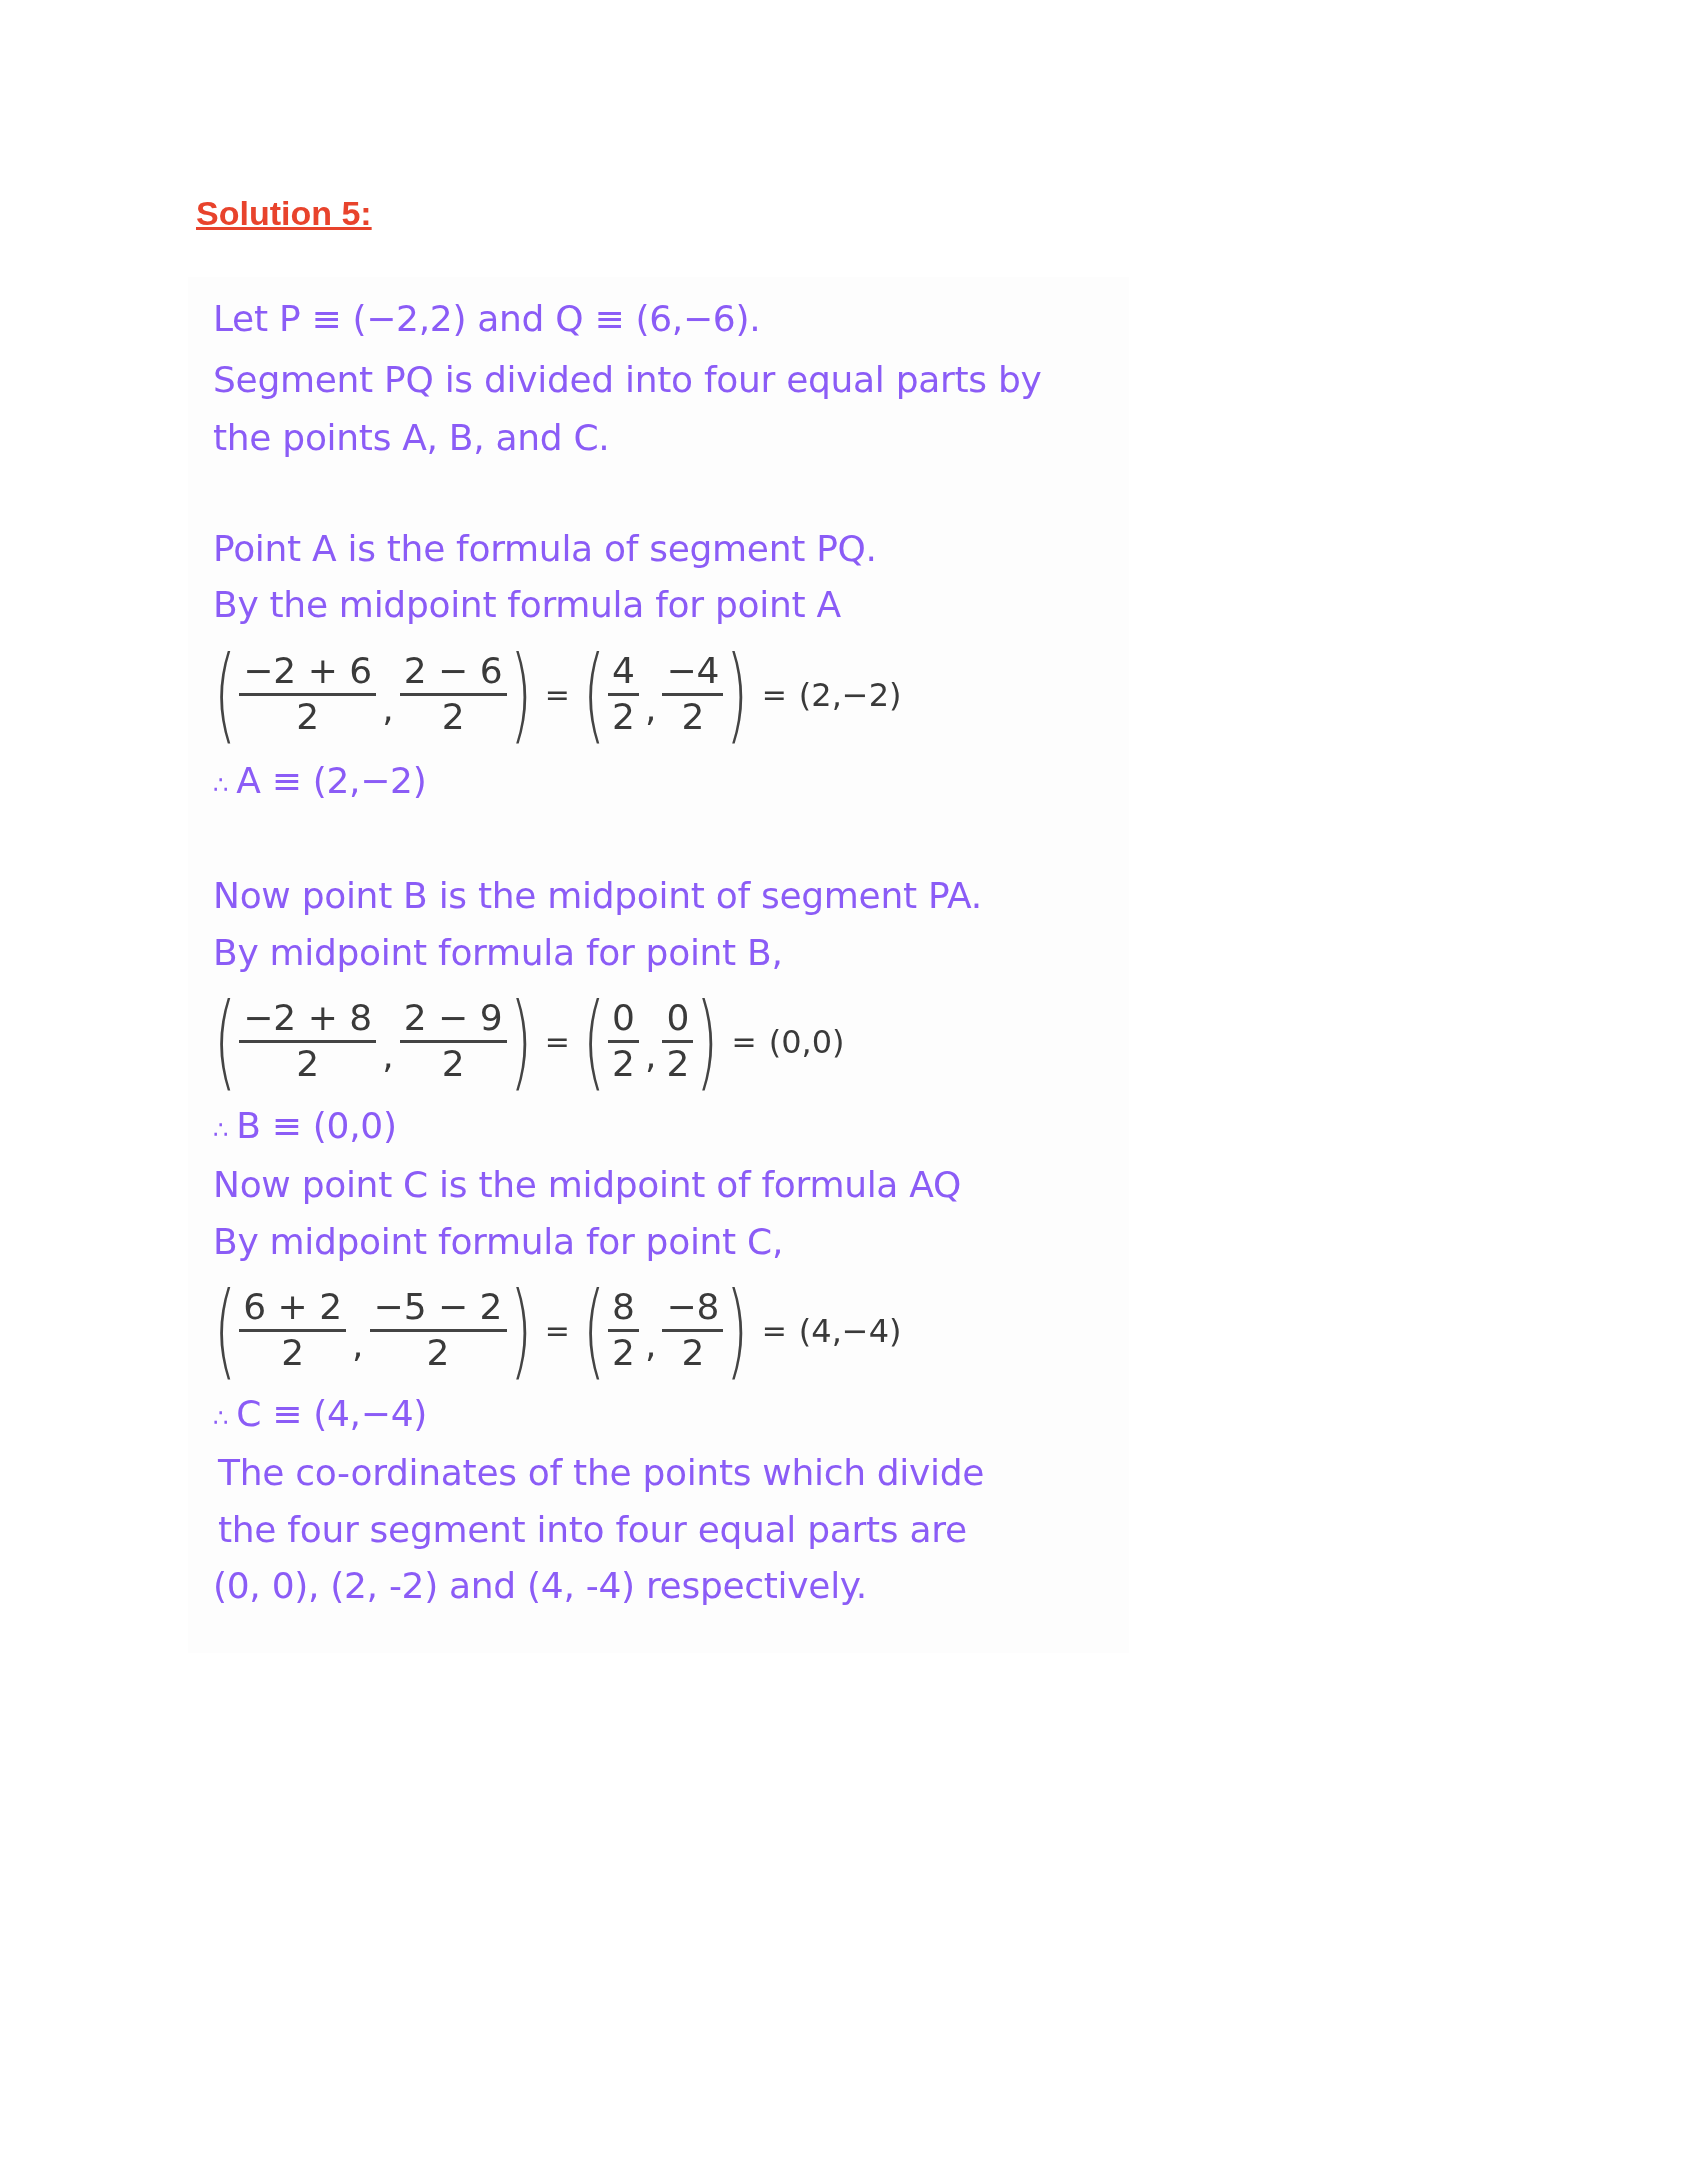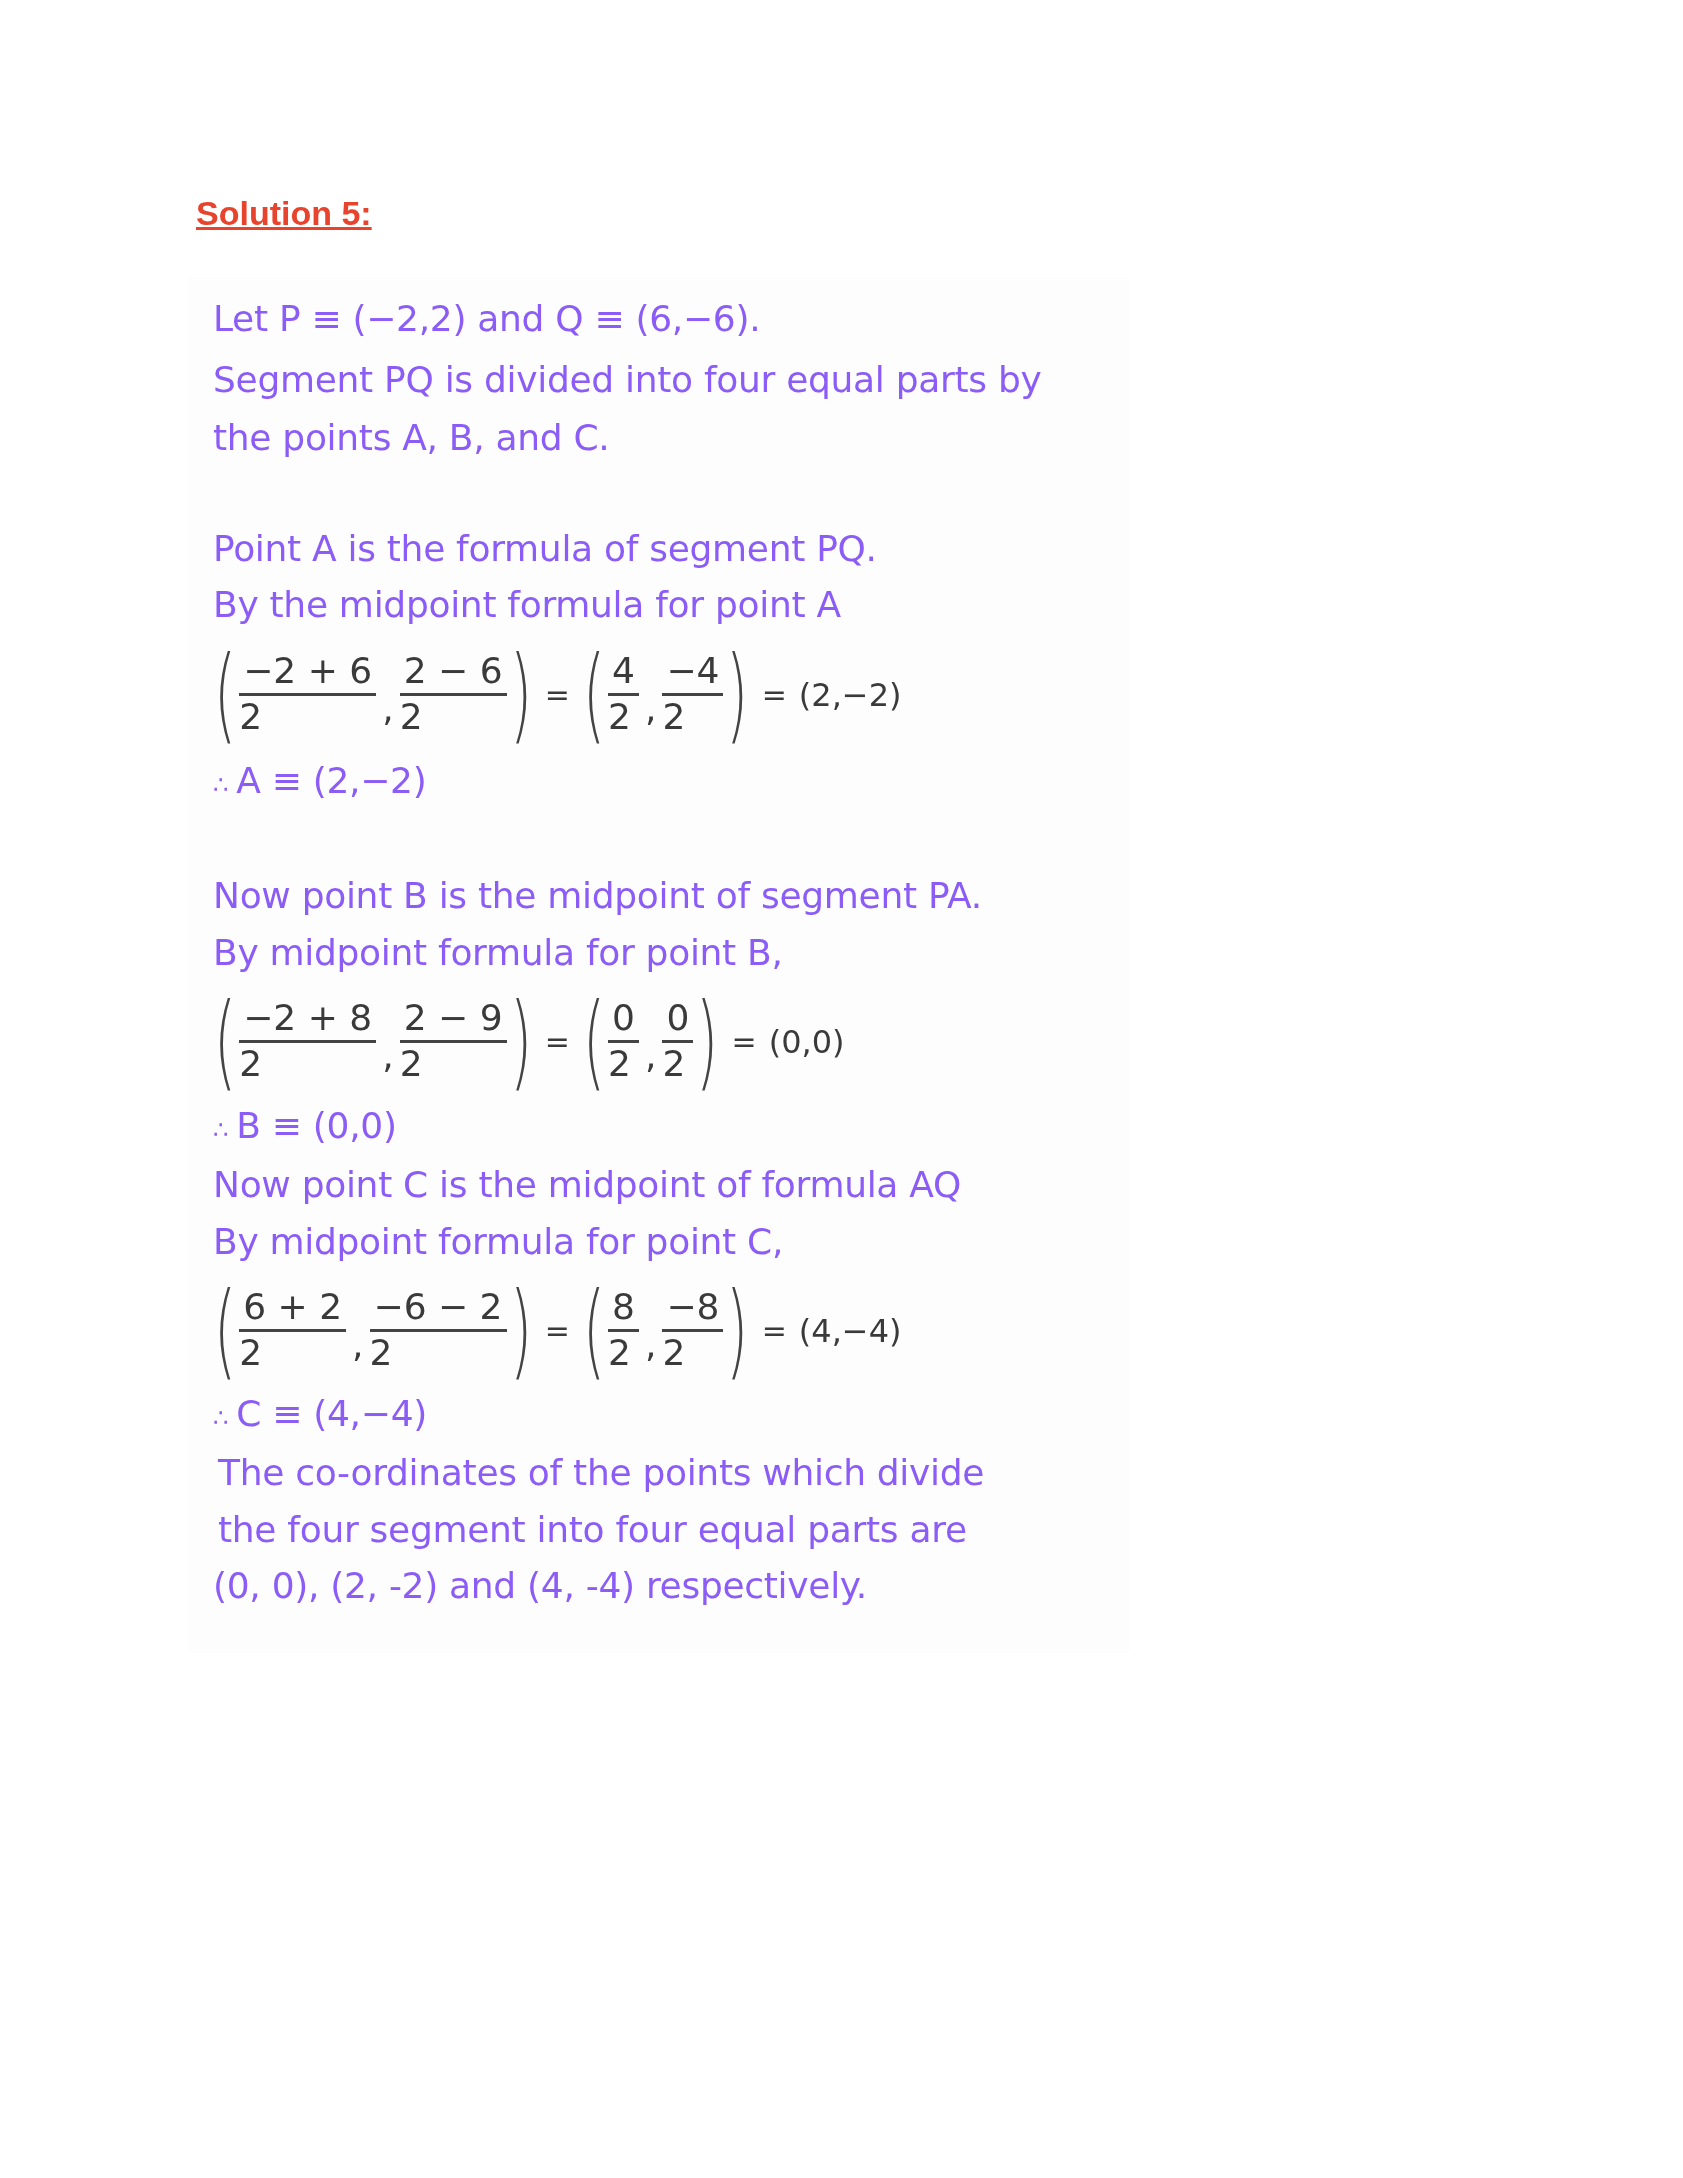--- a/index.html
+++ b/index.html
@@ -22,21 +22,21 @@
   }
   .formula {
     position: absolute; left: 213px; height: 99px; display: flex; align-items: center;
     font-size: 36px; color: #3a3a3a; white-space: nowrap;
   }
   .paren {
     font-size: 103px; line-height: 99px; font-weight: 200; transform: scaleX(0.55);
     display: inline-block; color: #444; margin: 0 -8px;
   }
   .frac {
-    display: inline-flex; flex-direction: column; align-items: flex-start; margin: 8px 2px;
+    display: inline-flex; flex-direction: column; align-items: center; margin: 8px 2px;
   }
   .frac .num { padding: 0 4px 2px 4px; border-bottom: 3px solid #444; line-height: 40px; }
   .frac .den { line-height: 42px; }
   .sep { margin: 0 4px; align-self: center; position: relative; top: 14px; }
   .eq { margin: 0 12px; font-size: 30px; }
   .result { font-size: 32px; }
   .therefore { font-size: 24px; margin-right: 10px; letter-spacing: -2px; }
 </style>
 </head>
 <body>
@@ -118,21 +118,21 @@
 <div class="line" style="top:1163px">Now point C is the midpoint of formula AQ</div>
 <div class="line" style="top:1220px">By midpoint formula for point C,</div>
 <div class="formula" style="top:1281px">
   <span class="paren">(</span>
   <span class="frac">
       <span class="num">6 + 2</span>
       <span class="den">2</span>
     </span>
   <span class="sep">,</span>
   <span class="frac">
-      <span class="num">−6 − 2</span>
+      <span class="num">−5 − 2</span>
       <span class="den">2</span>
     </span>
   <span class="paren">)</span>
   <span class="eq">=</span>
   <span class="paren">(</span>
   <span class="frac">
       <span class="num">8</span>
       <span class="den">2</span>
     </span>
   <span class="sep">,</span>

